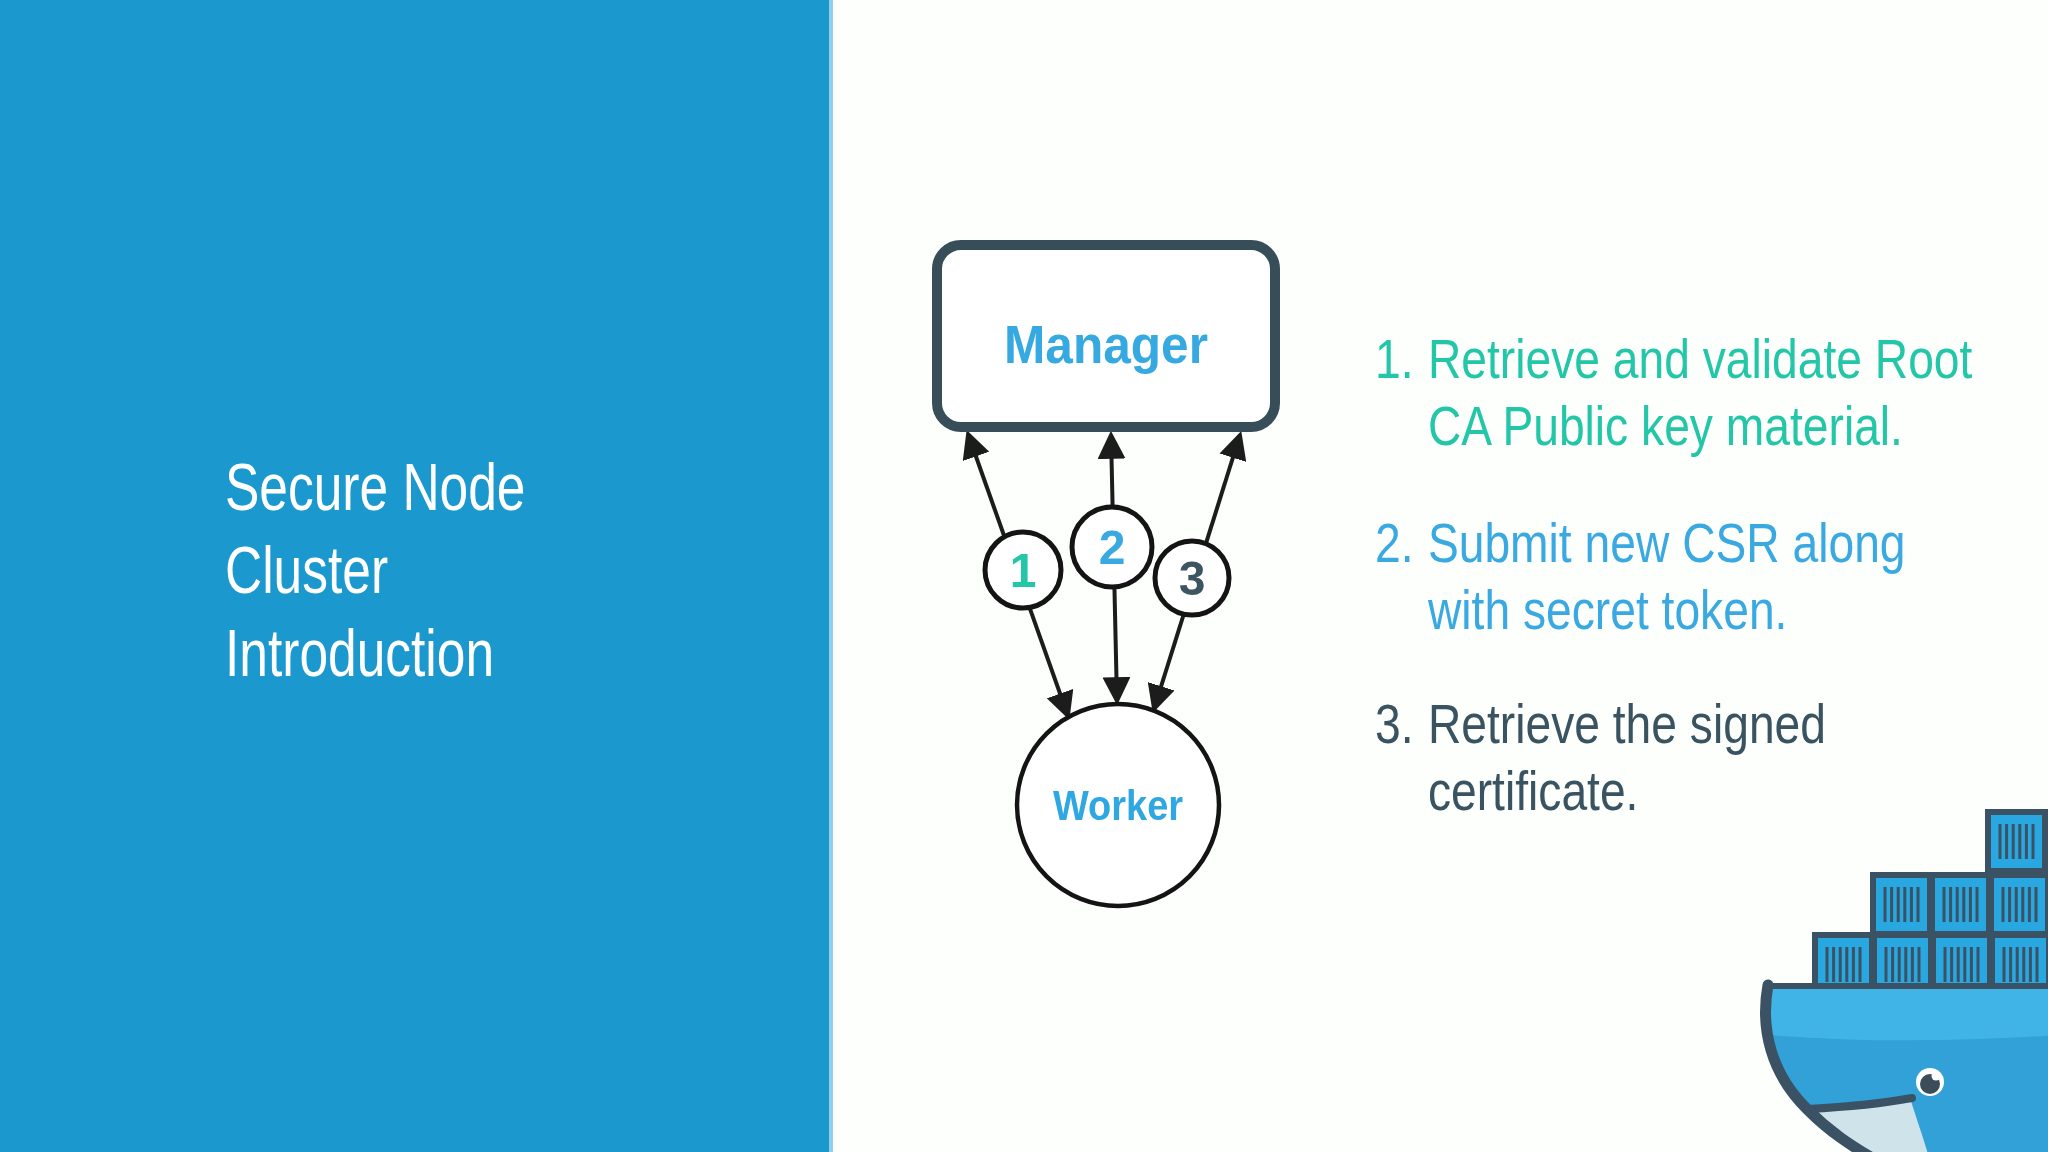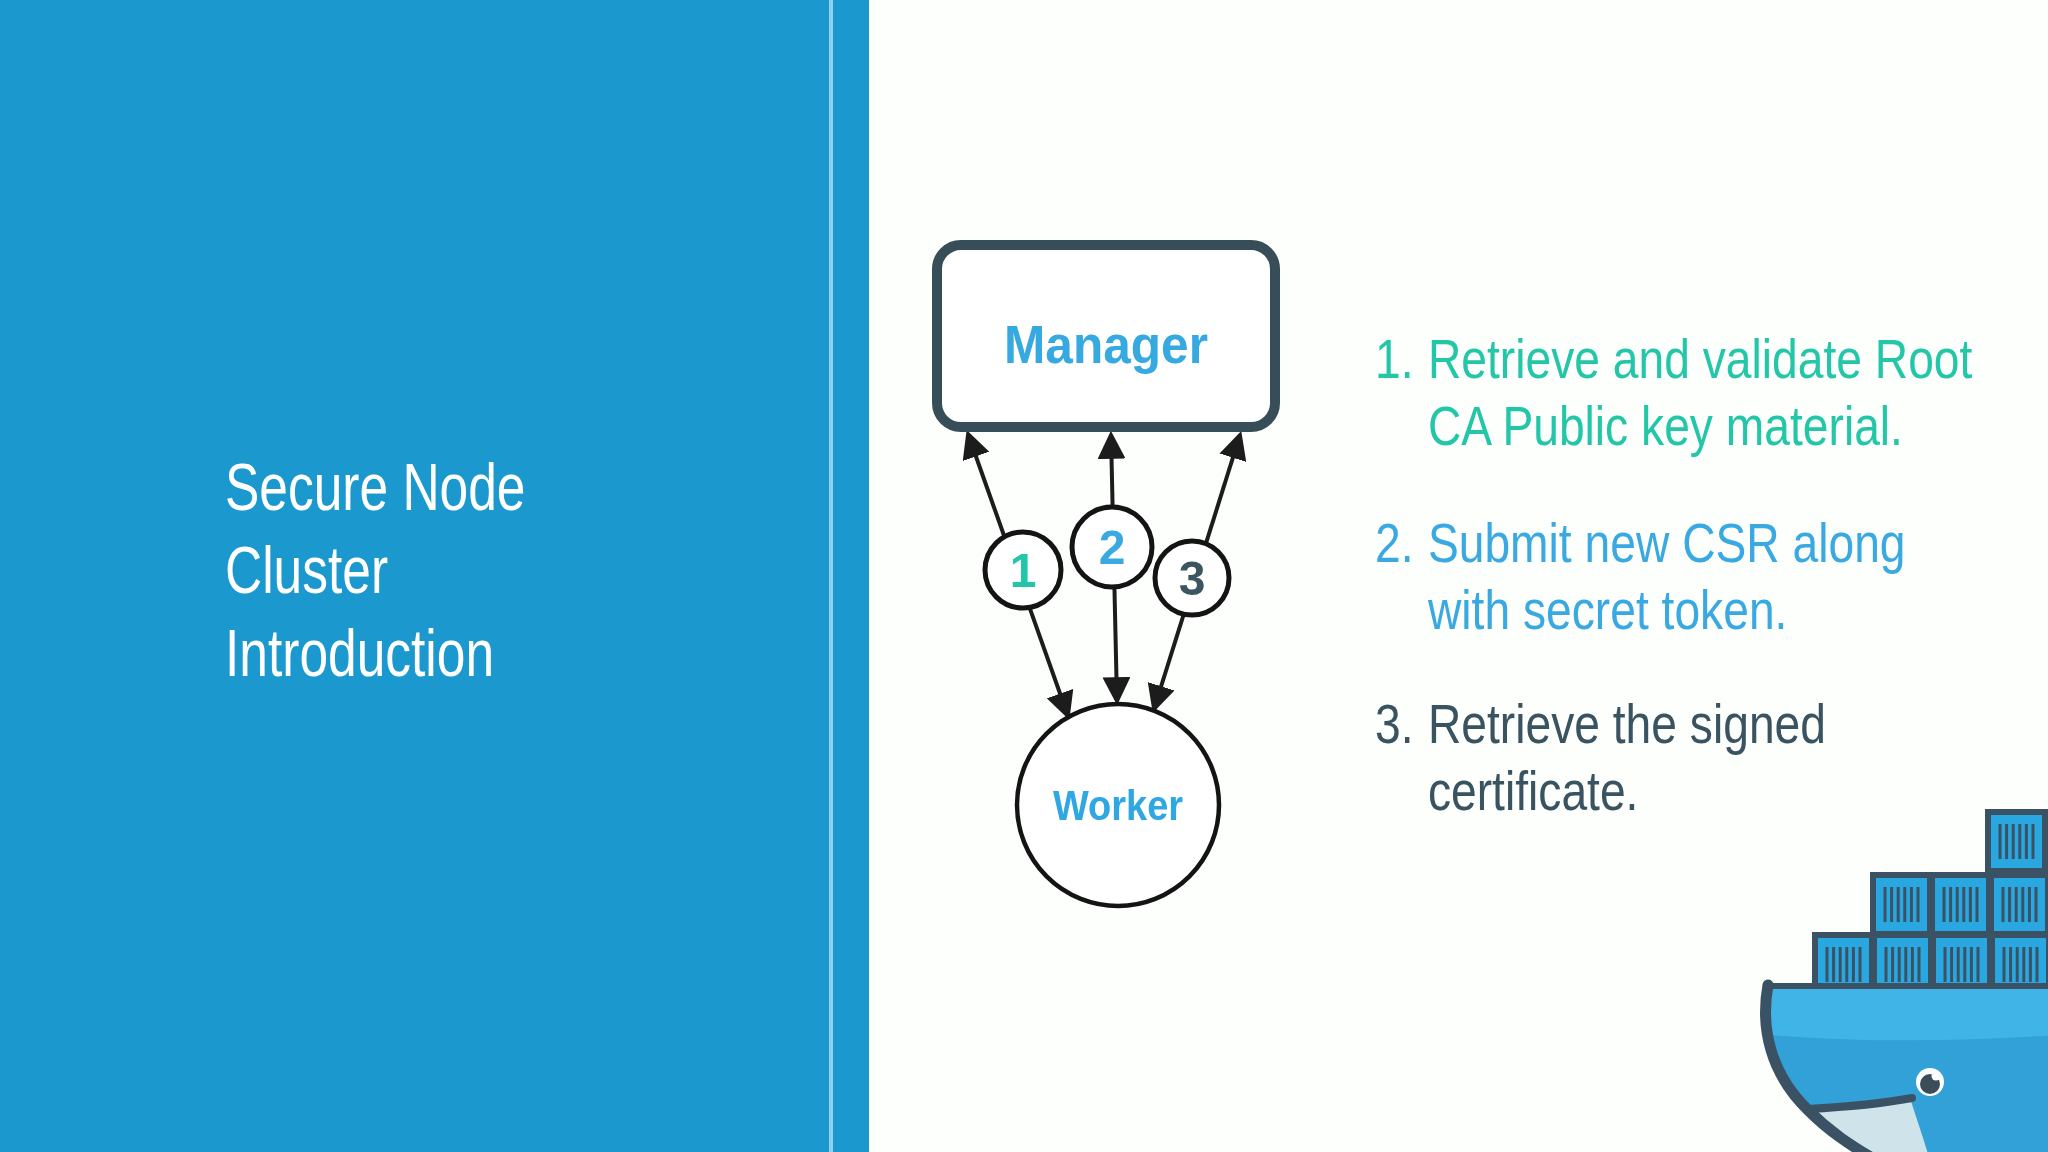--- a/index.html
+++ b/index.html
@@ -9,21 +9,20 @@
     font-family: "Liberation Sans", sans-serif;
     overflow: hidden;
   }
   .slide { position: relative; width: 2048px; height: 1152px; }
 
   
   .left-panel {
     position: absolute; left: 0; top: 0;
     width: 829px; height: 1152px;
     background: #1b99ce;
-    padding-left: 40px;
   }
   .panel-edge {
     position: absolute; left: 829px; top: 0;
     width: 4px; height: 1152px;
     background: #8fd0ea;
   }
   .title {
     position: absolute; left: 225px; top: 446px;
     margin: 0;
     color: #ffffff;

